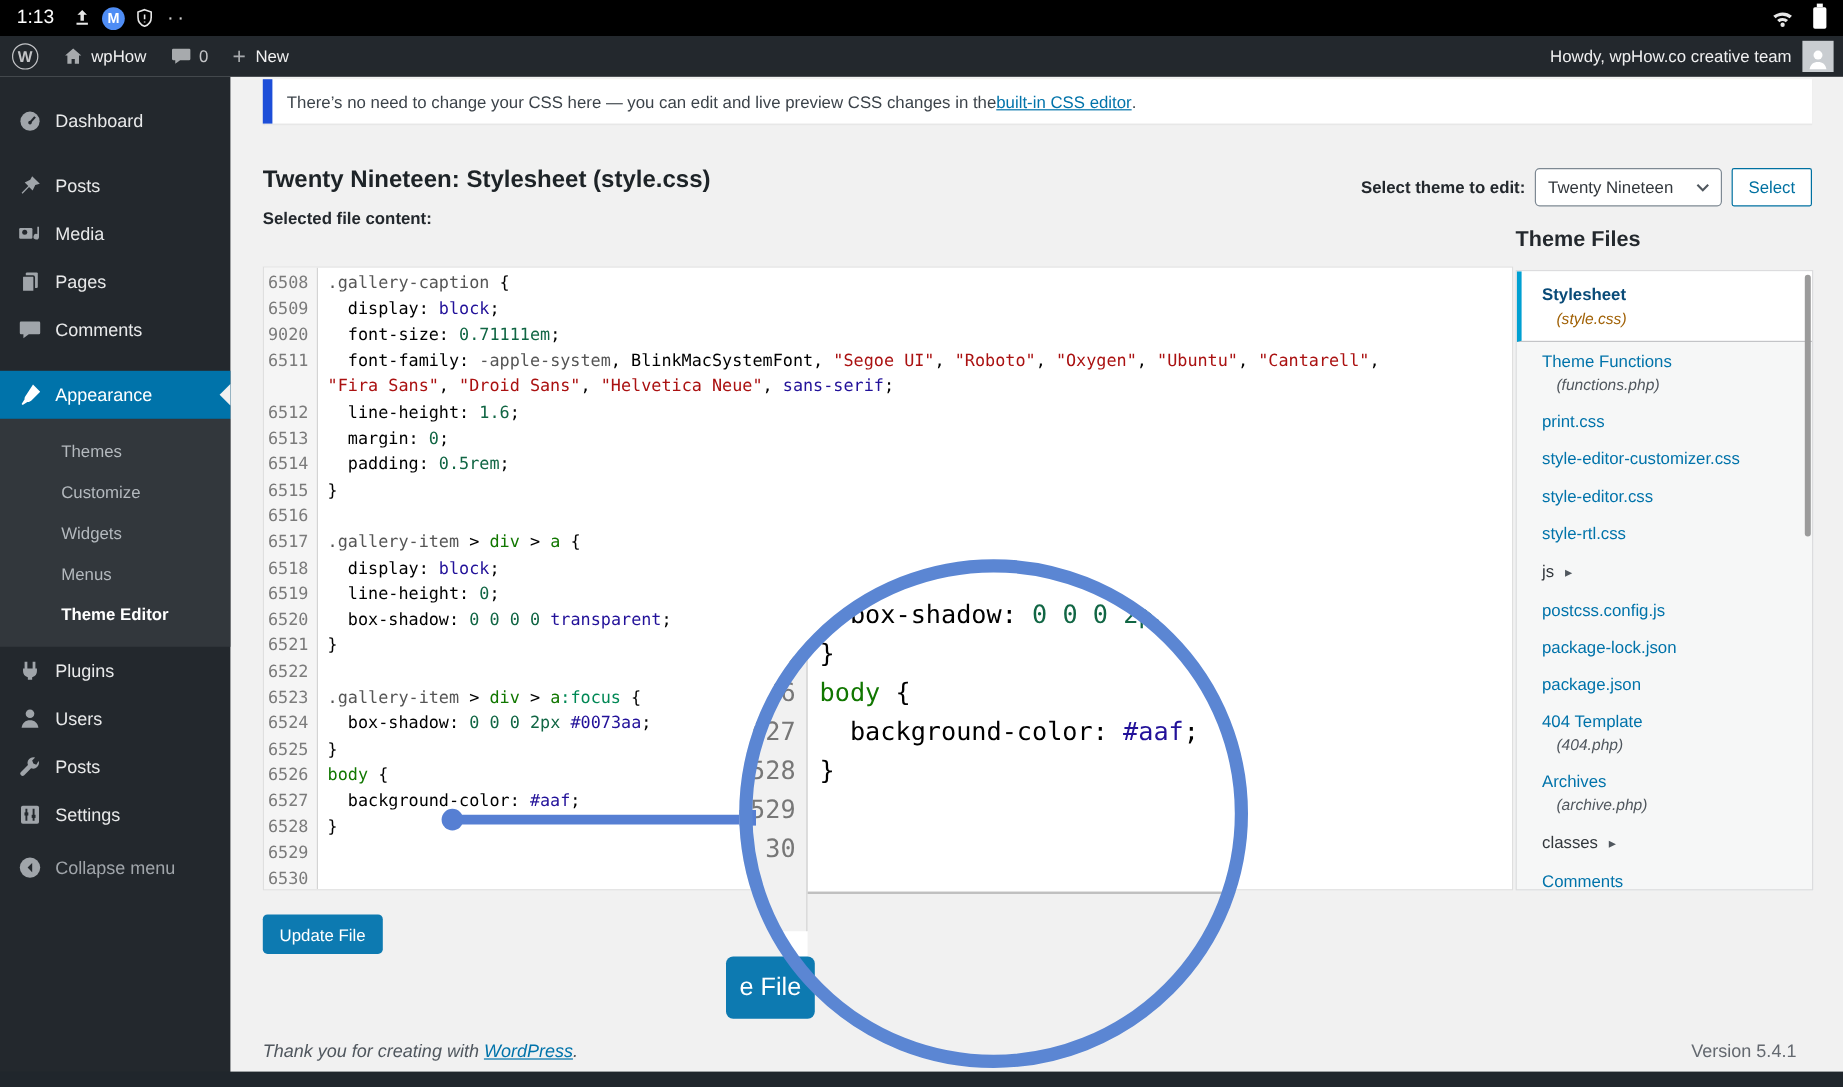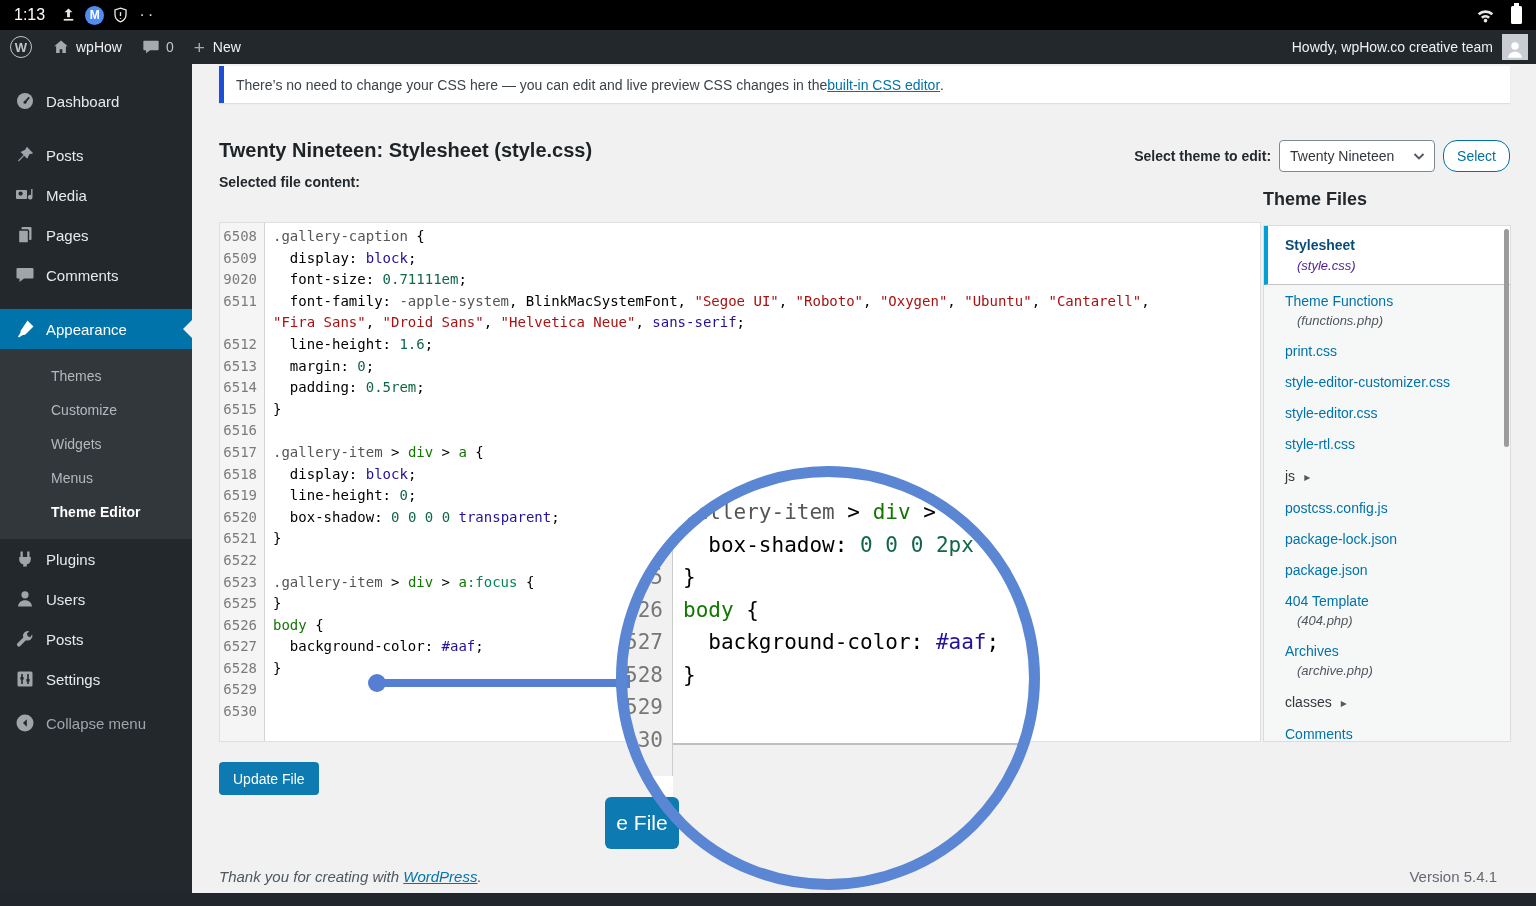--- a/index.html
+++ b/index.html
@@ -45,32 +45,32 @@
   .menu-active .mi-icon { color:#fff; }
   .menu-notch { position:absolute; right:0; top:50%; margin-top:-9px; width:0; height:0;
     border:9px solid transparent; border-right-color:#f1f1f1; }
   .submenu { background:#32373c; padding:10px 0; }
   .sub-item { height:34px; line-height:34px; padding-left:51px; color:#b4b9be; font-size:14px; }
   .sub-item.active { color:#fff; font-weight:bold; }
   .menu-collapse { color:#a0a5aa; }
 
   
   .notice { position:absolute; left:219px; top:66px; width:1291px; height:37px; background:#fff;
-    border-left:5px solid #1d4ed8; box-shadow:0 1px 1px rgba(0,0,0,.08);
+    border-left:8px solid #1d4ed8; box-shadow:0 1px 1px rgba(0,0,0,.08);
     display:flex; align-items:center; padding-left:12px; font-size:14px; color:#3c434a; }
   a.link { color:#0073aa; text-decoration:underline; cursor:pointer; }
 
   
   .page-title { position:absolute; left:219px; top:139px; font-size:20px; font-weight:bold; color:#1d2327; }
   .theme-select-row { position:absolute; top:140px; right:26px; display:flex; align-items:center; gap:8px; font-size:14px; }
   .ts-label { font-weight:bold; color:#23282d; }
   .theme-select { width:156px; height:32px; background:#fff; border:1px solid #7e8993; border-radius:4px;
     display:flex; align-items:center; justify-content:space-between; padding:0 8px 0 10px; color:#32373c; cursor:pointer; }
   .chev { width:14px; height:14px; color:#50575e; }
-  .select-btn { height:32px; padding:0 13px; background:#fff; border:1px solid #0071a1; border-radius:14px;
+  .select-btn { height:32px; padding:0 13px; background:#fff; border:1px solid #0071a1; border-radius:2px;
     color:#0071a1; font-size:14px; display:flex; align-items:center; cursor:pointer; }
 
   .selected-label { position:absolute; left:219px; top:174px; font-size:14px; font-weight:bold; color:#23282d; }
   .tf-heading { position:absolute; left:1263px; top:189px; font-size:18px; font-weight:bold; color:#23282d; }
 
   
   .editor { position:absolute; left:219px; top:222px; width:1042px; height:520px; background:#fff;
     border:1px solid #dfdfdf; overflow:hidden; font-family:"DejaVu Sans Mono",monospace; }
   .gutter-bg { position:absolute; left:0; top:0; bottom:0; width:45px; background:#f5f5f5; border-right:1px solid #d4d4d4; }
   .code-lines { position:relative; padding-top:3px; }
@@ -80,21 +80,21 @@
   .c-plain { color:#000; } .c-qual { color:#555; } .c-meta { color:#555; }
   .c-atom { color:#219; } .c-num { color:#164; } .c-str { color:#a11; }
   .c-tag { color:#170; } .c-pseudo { color:#085; }
 
   
   .tf-panel { position:absolute; left:1263px; top:225px; width:248px; height:517px; background:#f6f7f7;
     border:1px solid #dcdcde; overflow:hidden; font-size:14px; }
   .tf-scrollbar { position:absolute; right:1px; top:3px; width:5px; height:218px; background:#9b9b9b; border-radius:3px; }
   .tf-active { background:#fff; border-left:4px solid #00a0d2; border-bottom:1px solid #c3c4c7; padding:11px 8px 11px 17px; }
   .tf-active-lbl { color:#0a4b78; font-weight:bold; text-decoration:none; cursor:pointer; }
-  .tf-desc { font-style:italic; color:#4c1d95; font-size:13px; padding:5px 0 0 12px; }
+  .tf-desc { font-style:italic; color:#a16207; font-size:13px; padding:5px 0 0 12px; }
   .tf-link { display:block; padding:8px 12px 7px 21px; color:#0073aa; text-decoration:none; cursor:pointer; }
   .tf-sub { font-style:italic; color:#50575e; font-size:13px; padding:0 0 7px 33px; margin-top:-3px; }
   .tf-folder { padding:9px 12px 8px 21px; color:#32373c; cursor:pointer; }
   .tf-arrow { font-size:12px; color:#50575e; margin-left:9px; }
 
   
   .update-btn { position:absolute; left:219px; top:762px; height:33px; padding:0 14px; background:#0d7ab1;
     border:none; border-radius:4px; color:#fff; font-size:14px; cursor:pointer; font-family:"Liberation Sans",sans-serif; }
 
   
@@ -380,20 +380,24 @@
         <span class="gut">6521</span>
         <span class="txt"><span class="c-plain">}</span></span>
       </div>
       <div class="cl">
         <span class="gut">6522</span>
         <span class="txt"></span>
       </div>
       <div class="cl">
         <span class="gut">6523</span>
         <span class="txt"><span class="c-qual">.gallery-item</span><span class="c-plain"> &gt; </span><span class="c-tag">div</span><span class="c-plain"> &gt; </span><span class="c-tag">a</span><span class="c-pseudo">:focus</span><span class="c-plain"> {</span></span>
+      </div>
+      <div class="cl">
+        <span class="gut">6524</span>
+        <span class="txt"><span class="c-plain">  box-shadow: </span><span class="c-num">0</span><span class="c-plain"> </span><span class="c-num">0</span><span class="c-plain"> </span><span class="c-num">0</span><span class="c-plain"> </span><span class="c-num">2px</span><span class="c-plain"> </span><span class="c-atom">#0073aa</span><span class="c-plain">;</span></span>
       </div>
       <div class="cl">
         <span class="gut">6525</span>
         <span class="txt"><span class="c-plain">}</span></span>
       </div>
       <div class="cl">
         <span class="gut">6526</span>
         <span class="txt"><span class="c-tag">body</span><span class="c-plain"> {</span></span>
       </div>
       <div class="cl">
@@ -446,24 +450,20 @@
 <div class="footer-version">Version 5.4.1</div>
 
 <div class="connector-line"></div>
 <div class="connector-dot"></div>
 <div class="mag-clip">
   <div class="mag-gutter-bg"></div>
   <div class="mag-bottom"></div>
   <div class="mag-lines">
       <div class="ml">
         <span class="gut"></span>
-        <span class="txt"><span class="c-qual">gallery-item</span><span class="c-plain"> &gt; </span><span class="c-tag">div</span><span class="c-plain"> &gt;</span></span>
-      </div>
-      <div class="ml">
-        <span class="gut"></span>
         <span class="txt"><span class="c-plain">  box-shadow: </span><span class="c-num">0</span><span class="c-plain"> </span><span class="c-num">0</span><span class="c-plain"> </span><span class="c-num">0</span><span class="c-plain"> </span><span class="c-num">2px</span></span>
       </div>
       <div class="ml">
         <span class="gut">5</span>
         <span class="txt"><span class="c-plain">}</span></span>
       </div>
       <div class="ml">
         <span class="gut">26</span>
         <span class="txt"><span class="c-tag">body</span><span class="c-plain"> {</span></span>
       </div>

